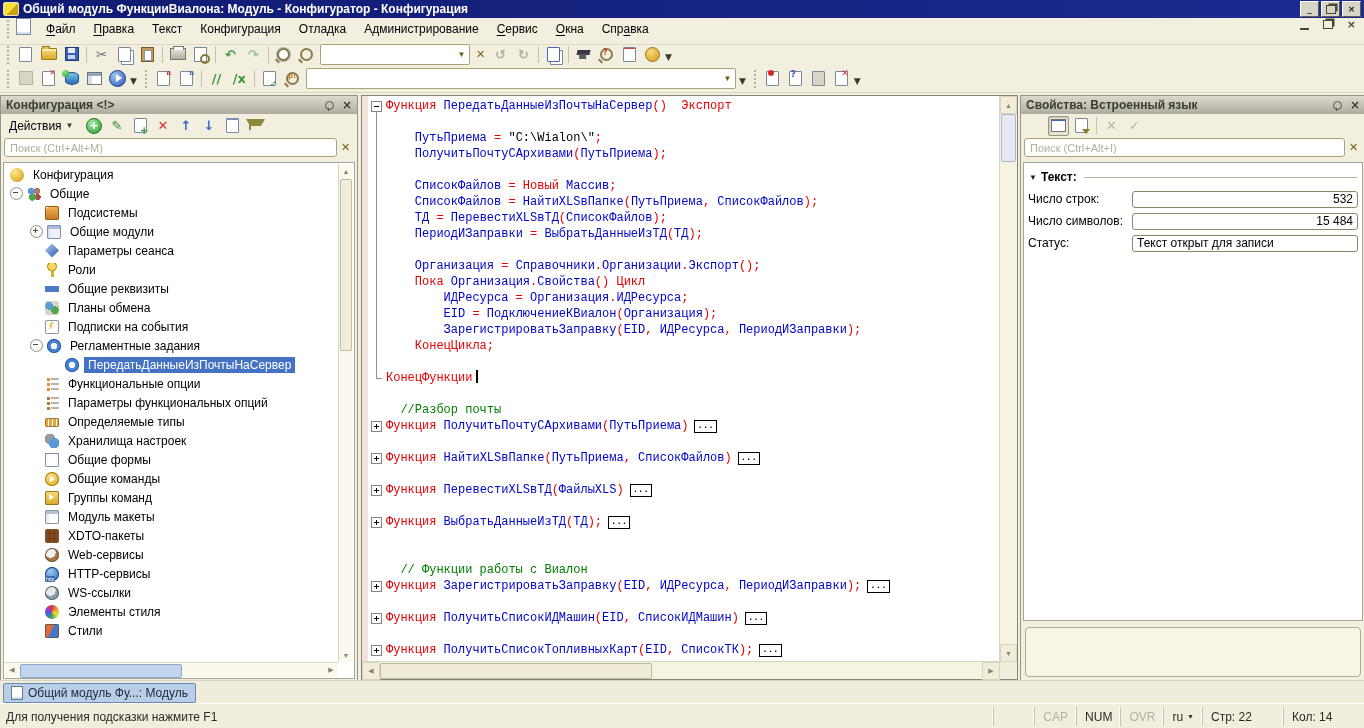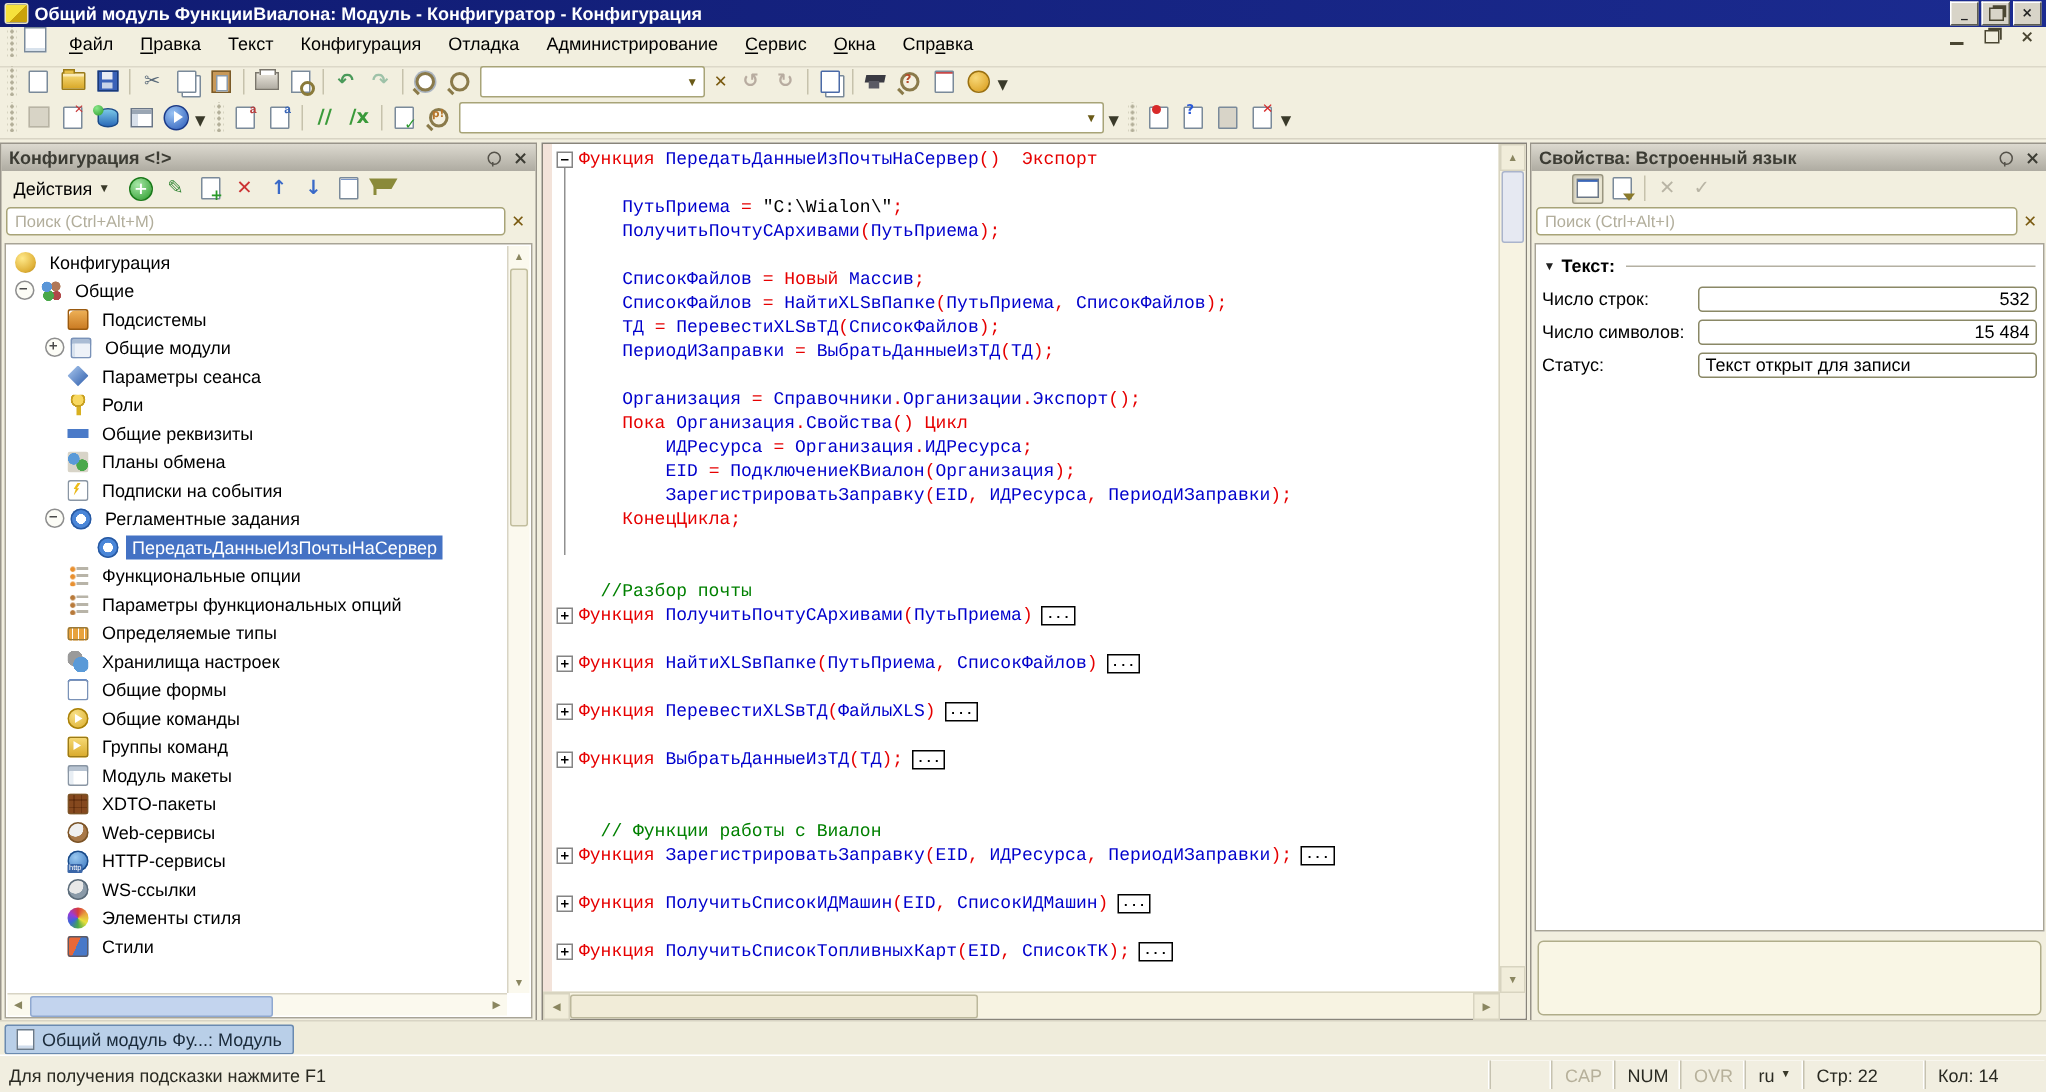--- a/index.html
+++ b/index.html
@@ -631,20 +631,24 @@
         </div>
         <div class="cl">
           <span class="mk guide"></span>
           <span class="ct"><span class="tk-pl">    </span><span class="tk-kw">КонецЦикла</span><span class="tk-op">;</span></span>
         </div>
         <div class="cl">
           <span class="mk guide"></span>
           <span class="ct"></span>
         </div>
         <div class="cl">
+          <span class="mk guideEnd"></span>
+          <span class="ct"><span class="tk-kw">КонецФункции</span><span class="caret"></span></span>
+        </div>
+        <div class="cl">
           <span class="mk"></span>
           <span class="ct"></span>
         </div>
         <div class="cl">
           <span class="mk"></span>
           <span class="ct"><span class="tk-com">  //Разбор почты</span></span>
         </div>
         <div class="cl">
           <span class="mk closed"></span>
           <span class="ct"><span class="tk-kw">Функция</span><span class="tk-id"> ПолучитьПочтуСАрхивами</span><span class="tk-op">(</span><span class="tk-id">ПутьПриема</span><span class="tk-op">)</span></span>

